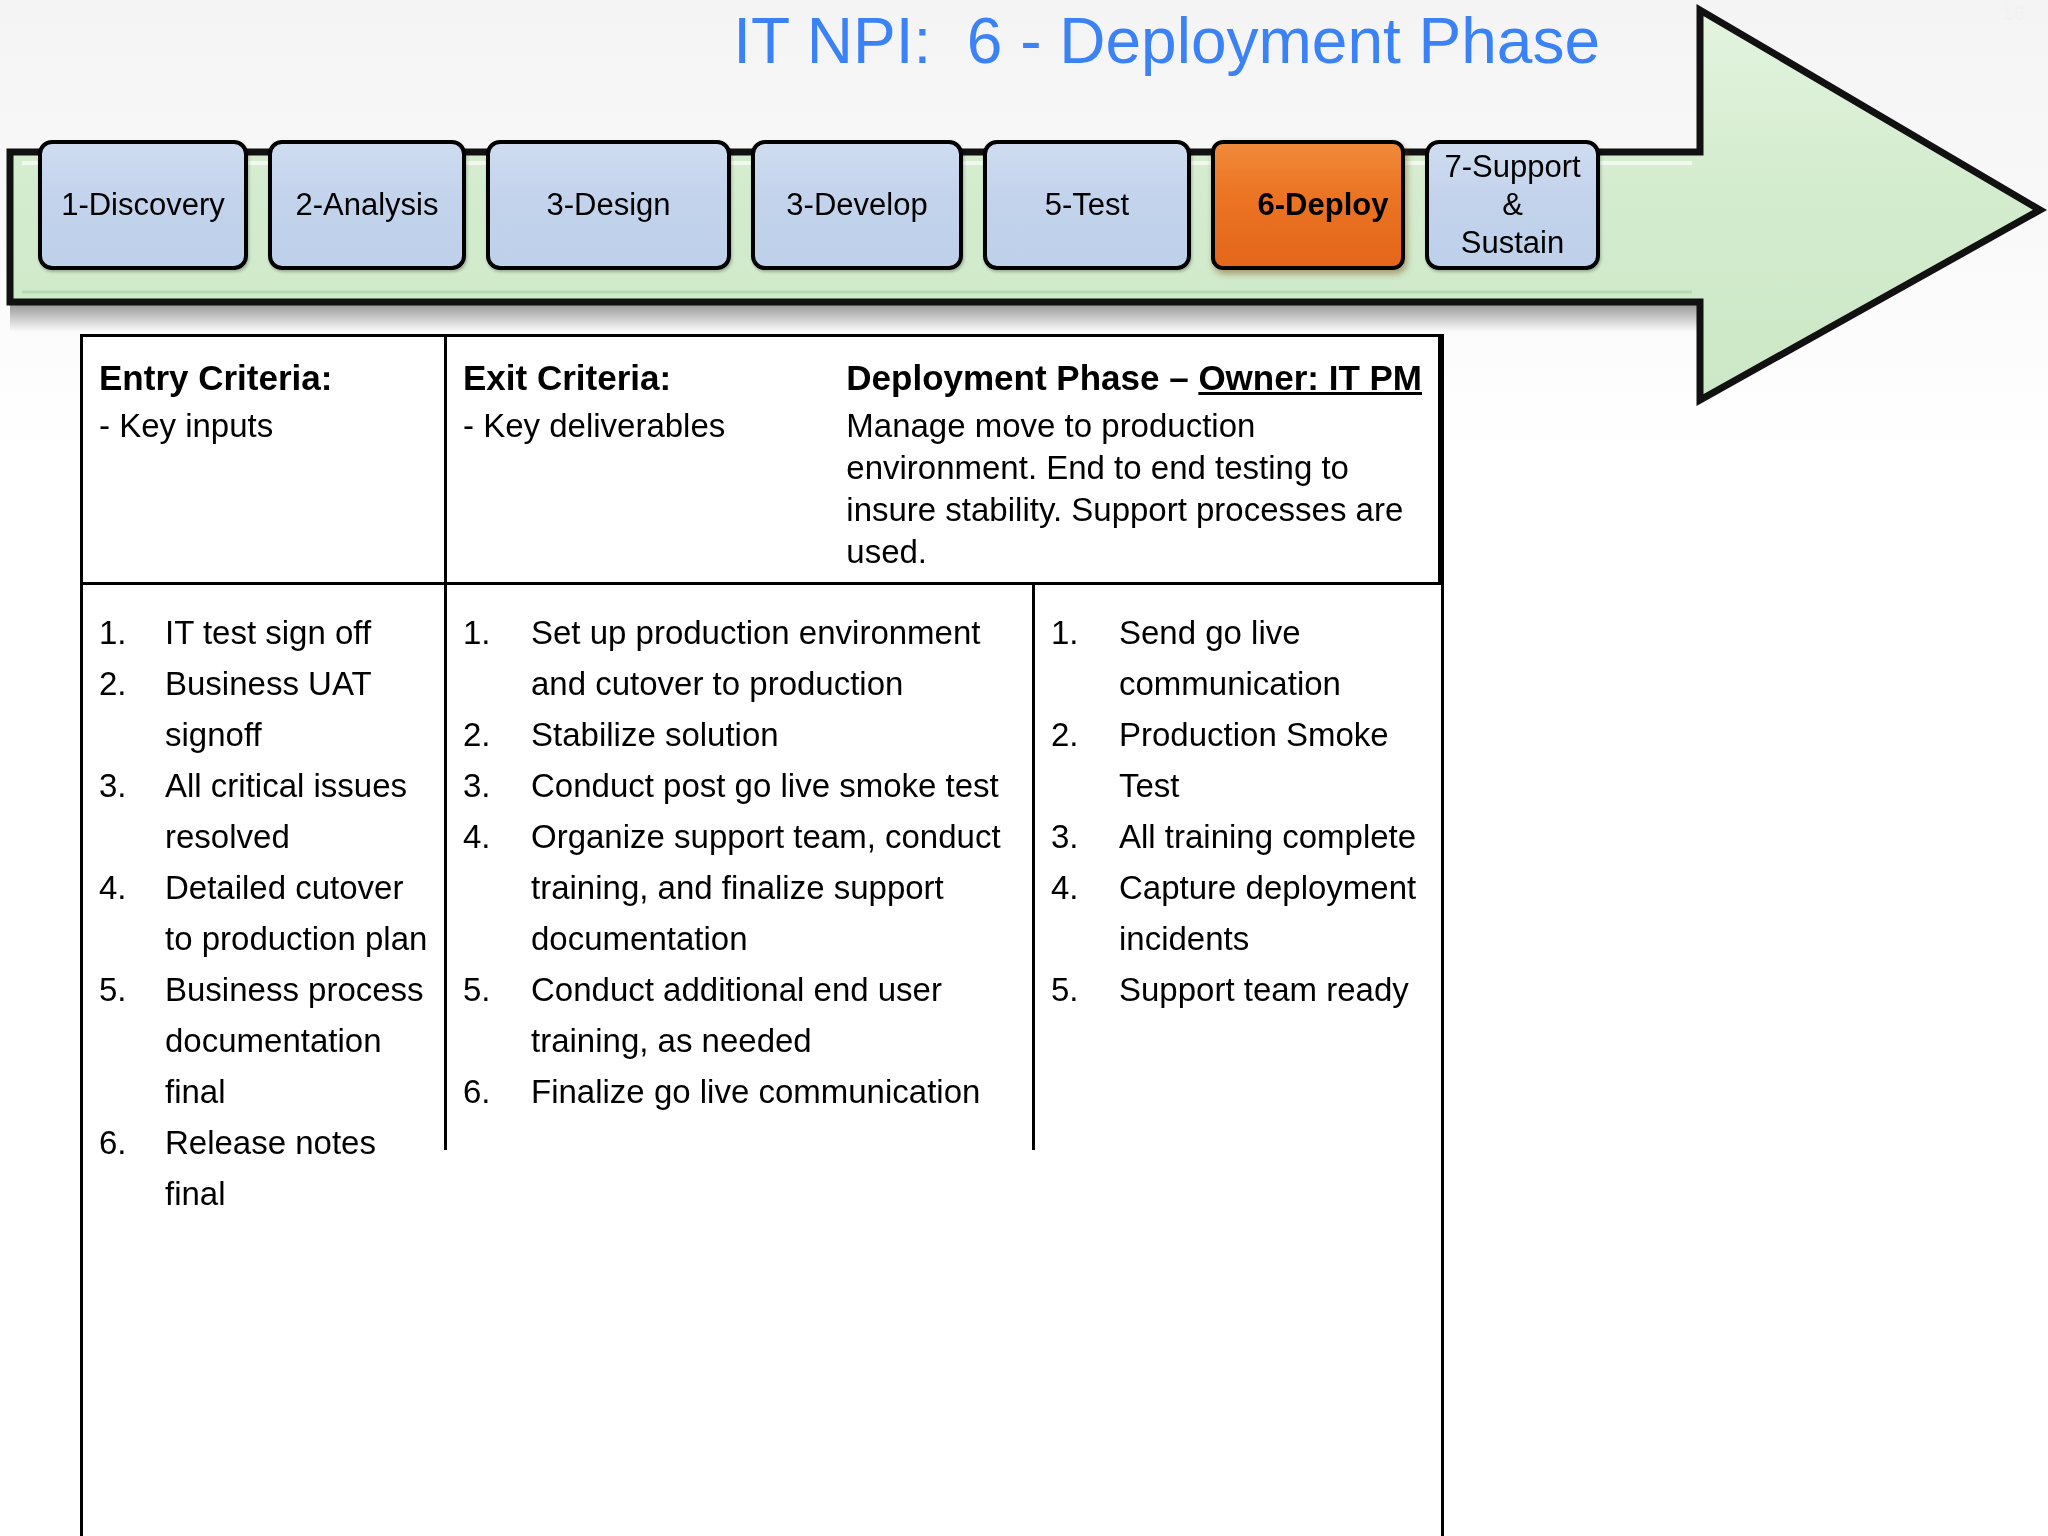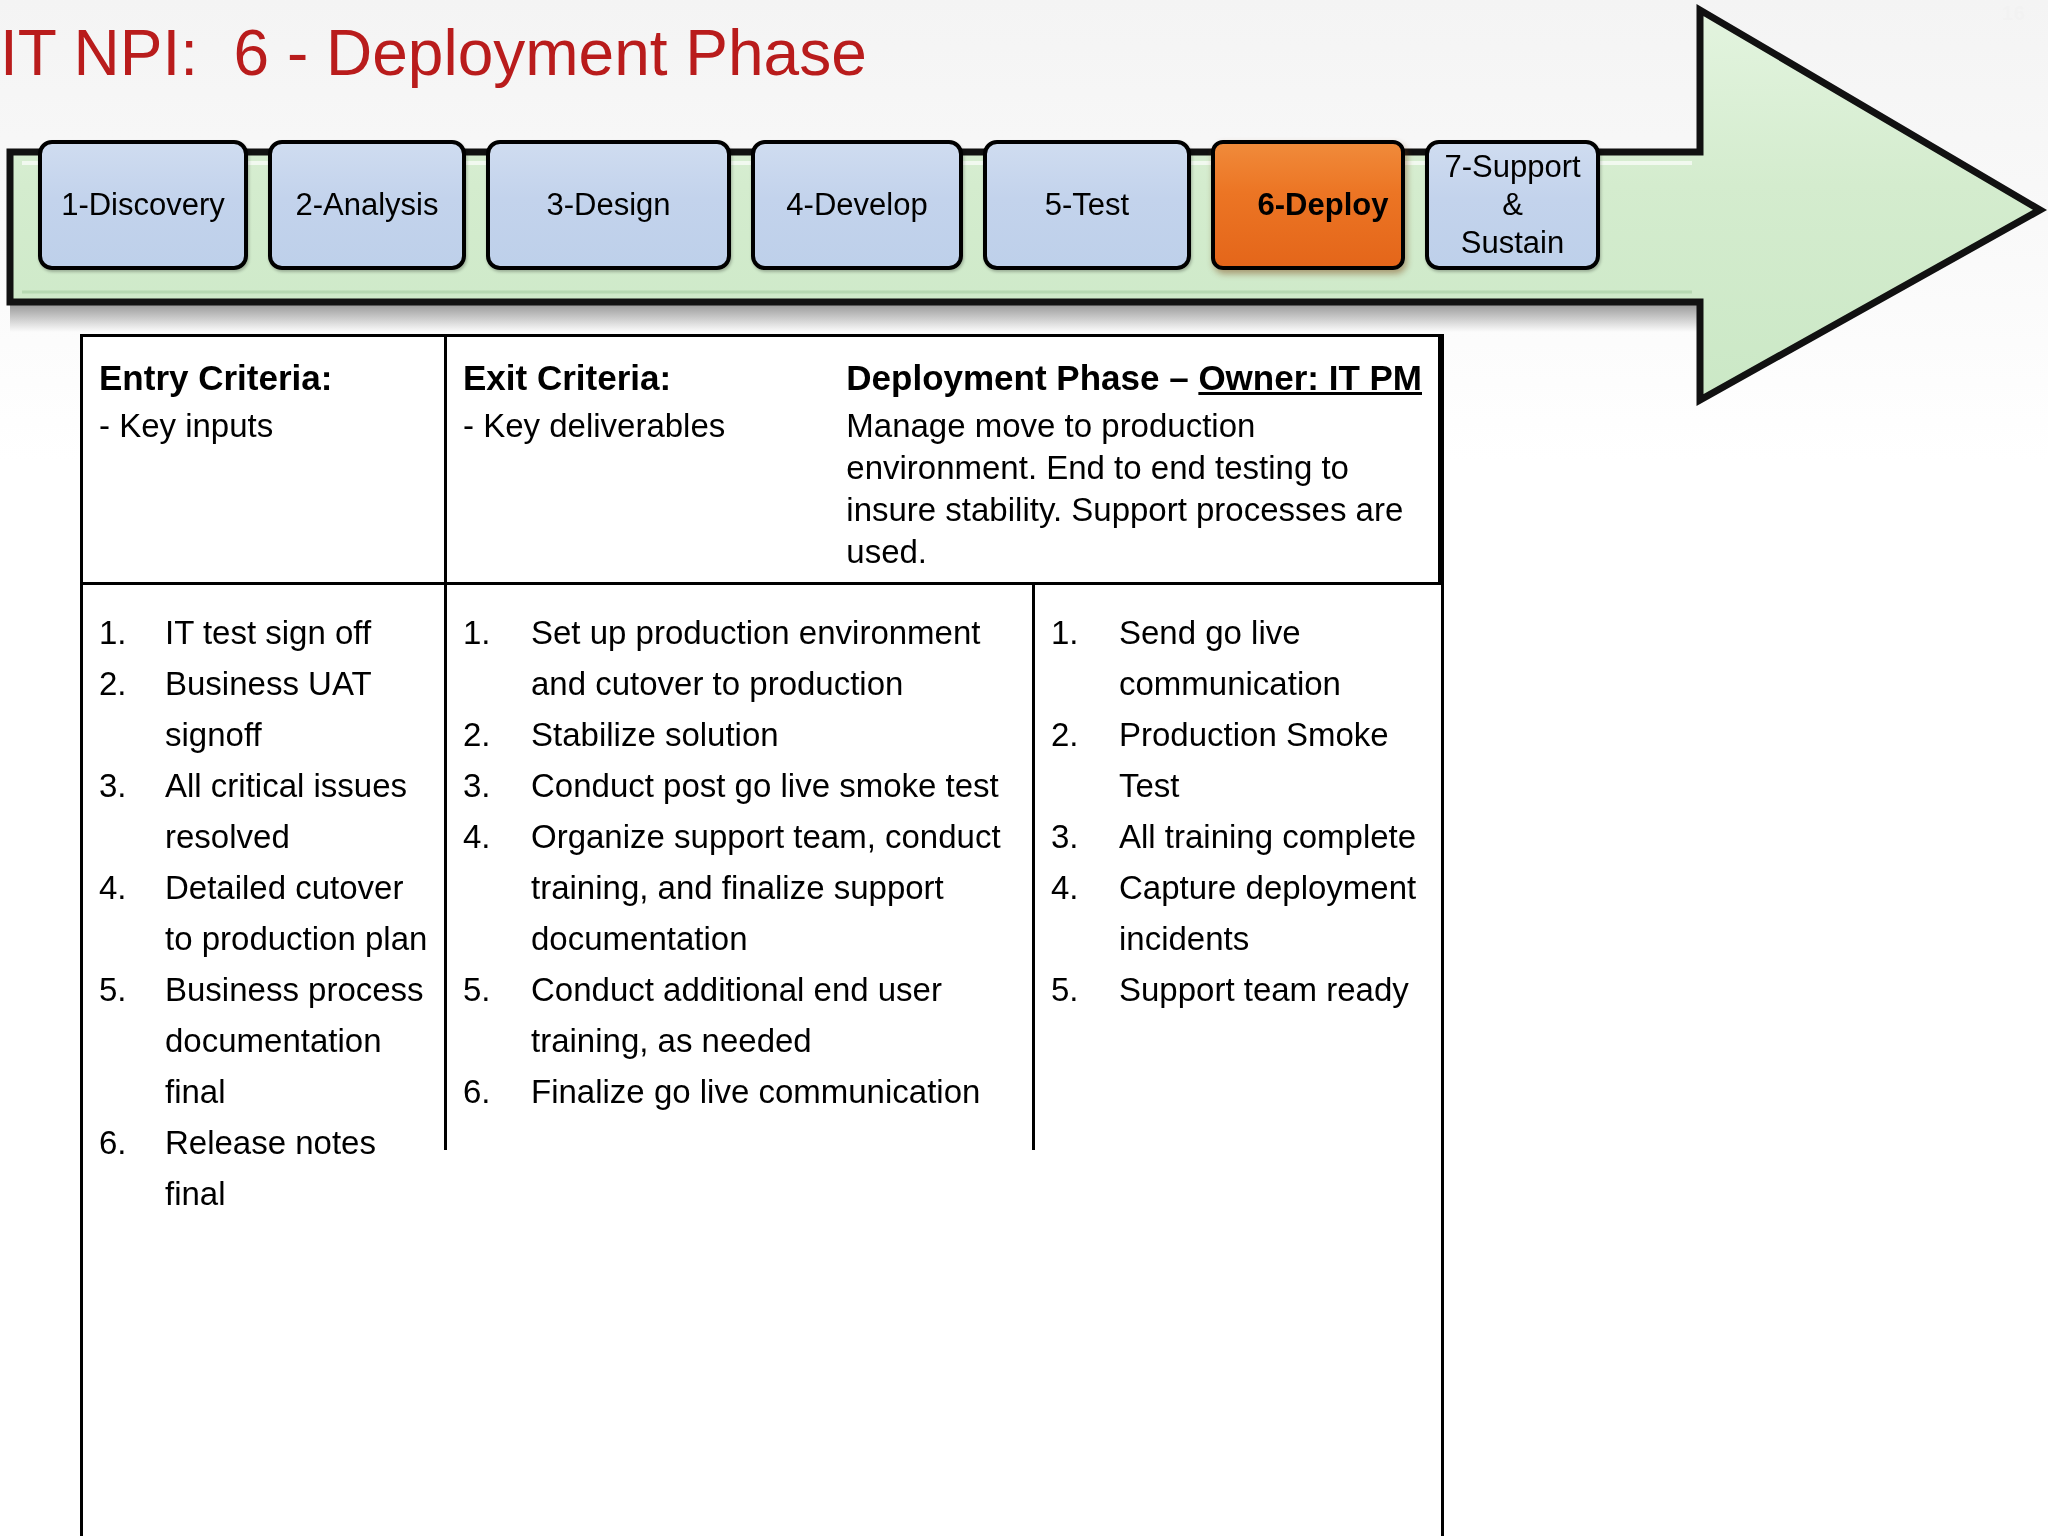--- a/index.html
+++ b/index.html
@@ -24,27 +24,27 @@
     font-size: 20px;
     font-weight: bold;
     color: #f2f2f2;
     letter-spacing: 1px;
     z-index: 2;
   }
 
   
   #slide-title {
     position: absolute;
-    top: 14px;
+    top: 2px;
     left: 0;
     width: 1600px;
-    text-align: left;
+    text-align: right;
     font-size: 64px;
     line-height: 78px;
-    color: #b91c1c;
+    color: #3b82f6;
     font-family: "Liberation Sans", sans-serif;
     white-space: pre;
     z-index: 5;
   }
 
   
   #phase-arrow-wrap {
     position: absolute;
     left: 0px;
     top: 0px;
@@ -195,21 +195,21 @@
 
     <path d="M 22 163 L 1692 163" fill="none" stroke="#ffffff" stroke-opacity="0.65" stroke-width="4"></path>
     <path d="M 22 292 L 1692 292" fill="none" stroke="#9ec79a" stroke-opacity="0.5" stroke-width="3"></path>
   </svg>
 </div>
 
 <div id="phase-boxes">
   <div class="phase-box pb-0">1-Discovery</div>
   <div class="phase-box pb-1">2-Analysis</div>
   <div class="phase-box pb-2">3-Design</div>
-  <div class="phase-box pb-3">4-Develop</div>
+  <div class="phase-box pb-3">3-Develop</div>
   <div class="phase-box pb-4">5-Test</div>
   <div class="phase-box pb-5 active">6-Deploy</div>
   <div class="phase-box pb-6" style="white-space:pre-line;">7-Support
 &amp;
 Sustain</div>
 </div>
 
 <div id="criteria-table">
 
   <div class="table-row" id="header-row">

